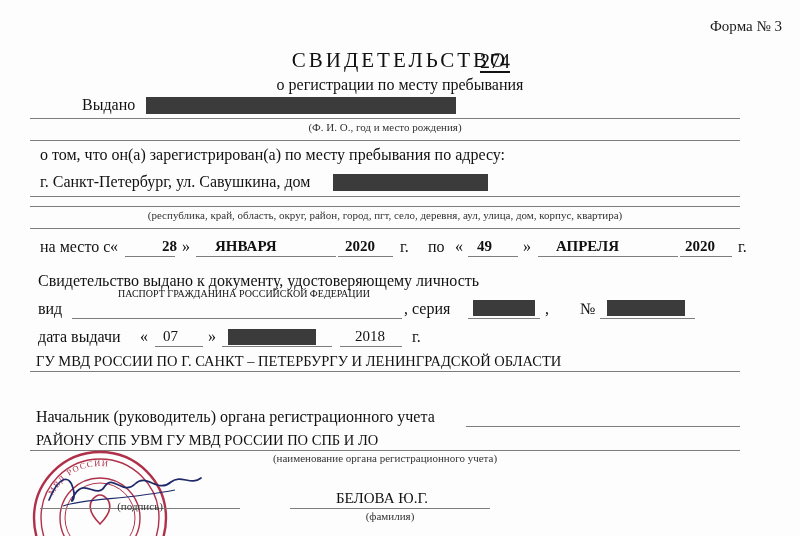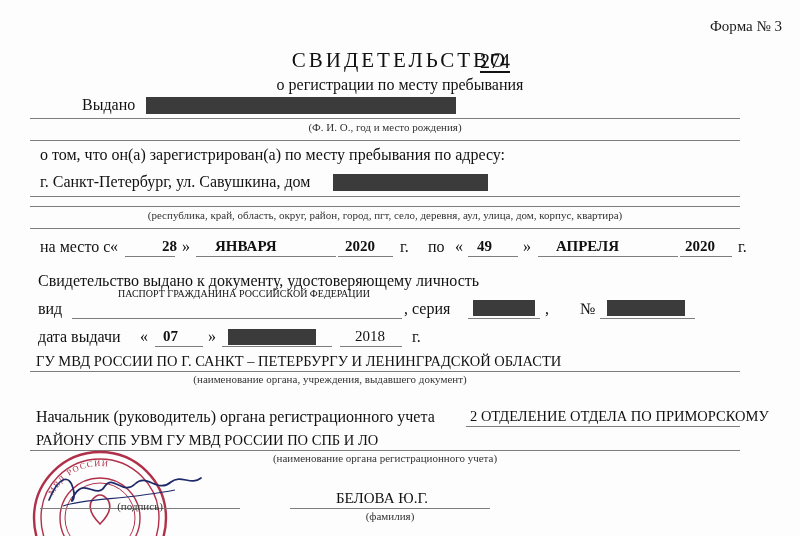--- a/index.html
+++ b/index.html
@@ -145,35 +145,33 @@
   <div class="abs row-text" style="left:404px; top:300px;">, серия</div>
   <div class="abs redact" style="left:473px; top:300px; width:62px; height:16px;"></div>
   <div class="abs line" style="left:468px; top:318px; width:72px;"></div>
   <div class="abs row-text" style="left:545px; top:300px;">,</div>
   <div class="abs row-text" style="left:580px; top:300px;">№</div>
   <div class="abs redact" style="left:607px; top:300px; width:78px; height:16px;"></div>
   <div class="abs line" style="left:600px; top:318px; width:95px;"></div>
 
   <div class="abs row-text" style="left:38px; top:328px;">дата выдачи</div>
   <div class="abs row-text" style="left:140px; top:328px;">«</div>
-  <div class="abs row-text" style="left:163px; top:328px; font-weight:bold; font-size:15px;">07</div>
+  <div class="abs row-text" style="left:163px; top:328px; font-weight:normal; font-size:15px;">07</div>
   <div class="abs line" style="left:155px; top:346px; width:48px;"></div>
   <div class="abs row-text" style="left:208px; top:328px;">»</div>
   <div class="abs redact" style="left:228px; top:329px; width:88px; height:16px;"></div>
   <div class="abs line" style="left:222px; top:346px; width:110px;"></div>
   <div class="abs row-text" style="left:355px; top:328px; font-size:15px;">2018</div>
   <div class="abs line" style="left:340px; top:346px; width:62px;"></div>
   <div class="abs row-text" style="left:412px; top:328px;">г.</div>
 
   <div class="abs row-text" style="left:36px; top:353px; font-size:14.5px;">ГУ  МВД  РОССИИ  ПО  Г. САНКТ – ПЕТЕРБУРГУ  И  ЛЕНИНГРАДСКОЙ ОБЛАСТИ</div>
   <div class="abs line" style="left:30px; top:371px; width:710px;"></div>
-  <div class="abs small-caption" style="left:30px; top:373px; width:600px;">(наименование органа, учреждения, выдавшего документ)</div>
 
   <div class="abs row-text" style="left:36px; top:408px;">Начальник (руководитель) органа регистрационного учета</div>
-  <div class="abs row-text" style="left:470px; top:408px; font-size:14.5px;">2 ОТДЕЛЕНИЕ ОТДЕЛА  ПО ПРИМОРСКОМУ</div>
   <div class="abs line" style="left:466px; top:426px; width:274px;"></div>
   <div class="abs row-text" style="left:36px; top:432px; font-size:14.5px;">РАЙОНУ  СПБ УВМ  ГУ  МВД  РОССИИ  ПО  СПБ  И  ЛО</div>
   <div class="abs line" style="left:30px; top:450px; width:710px;"></div>
   <div class="abs small-caption" style="left:30px; top:452px; width:710px;">(наименование органа регистрационного учета)</div>
 
   <svg class="abs stamp" viewBox="0 0 140 140">
     <circle cx="70" cy="70" r="66" fill="none" stroke="#b0304a" stroke-width="2.4"></circle>
     <circle cx="70" cy="70" r="59" fill="none" stroke="#b0304a" stroke-width="1.4"></circle>
     <circle cx="70" cy="70" r="40" fill="none" stroke="#b0304a" stroke-width="1.4"></circle>
     <circle cx="70" cy="70" r="35" fill="none" stroke="#b0304a" stroke-width="1"></circle>

